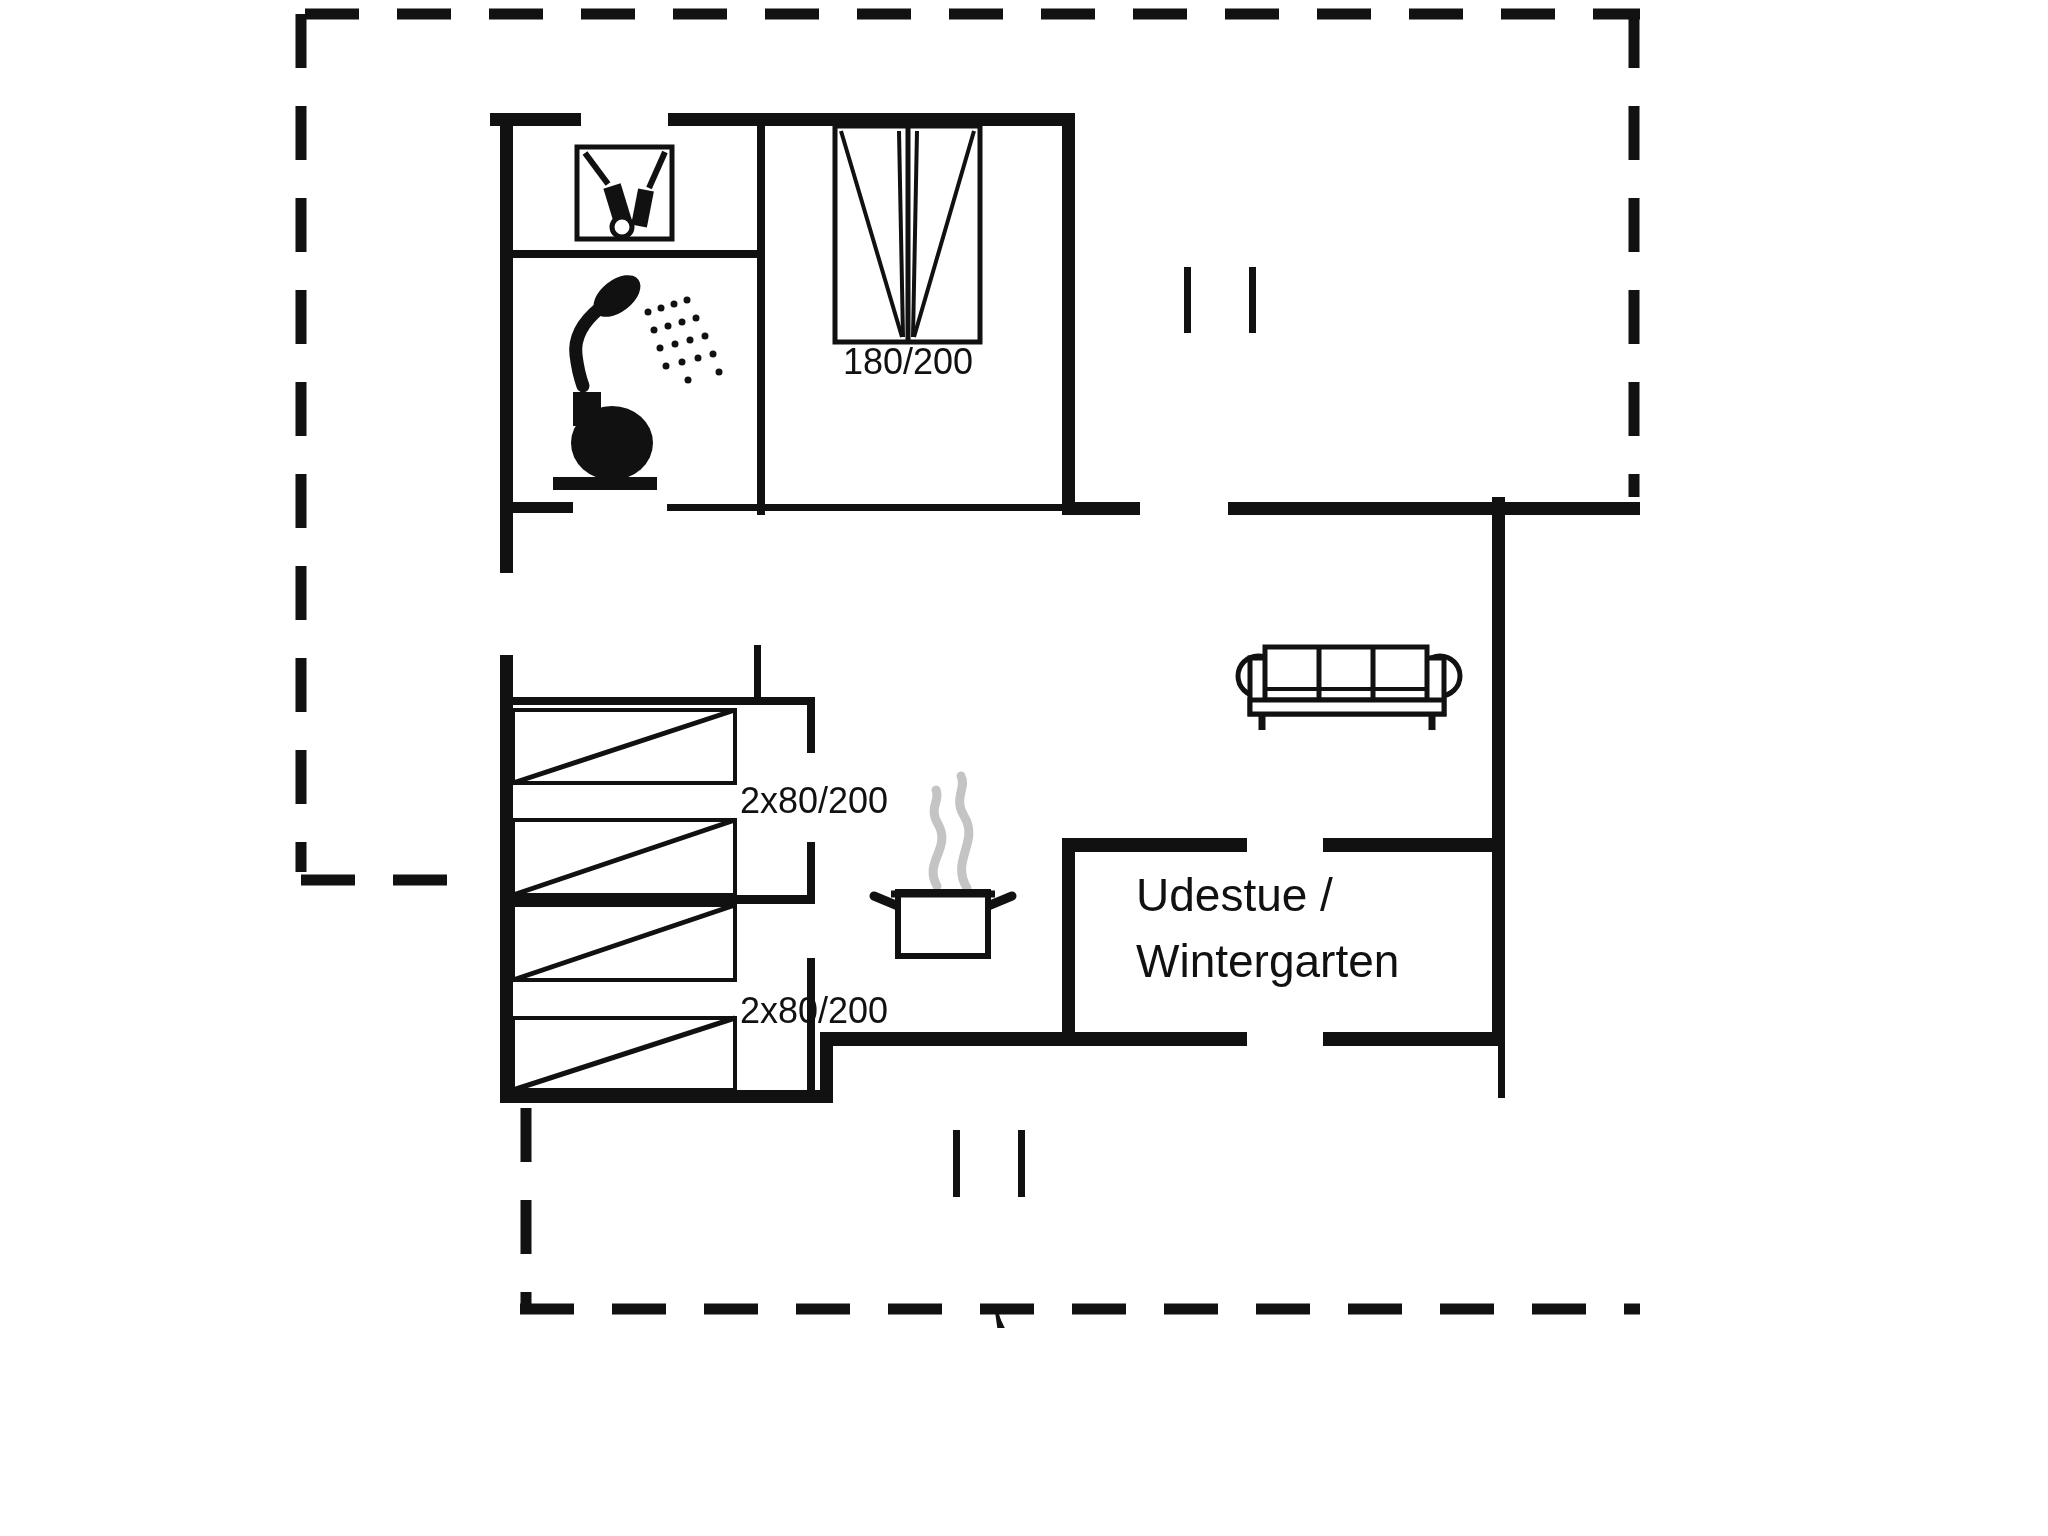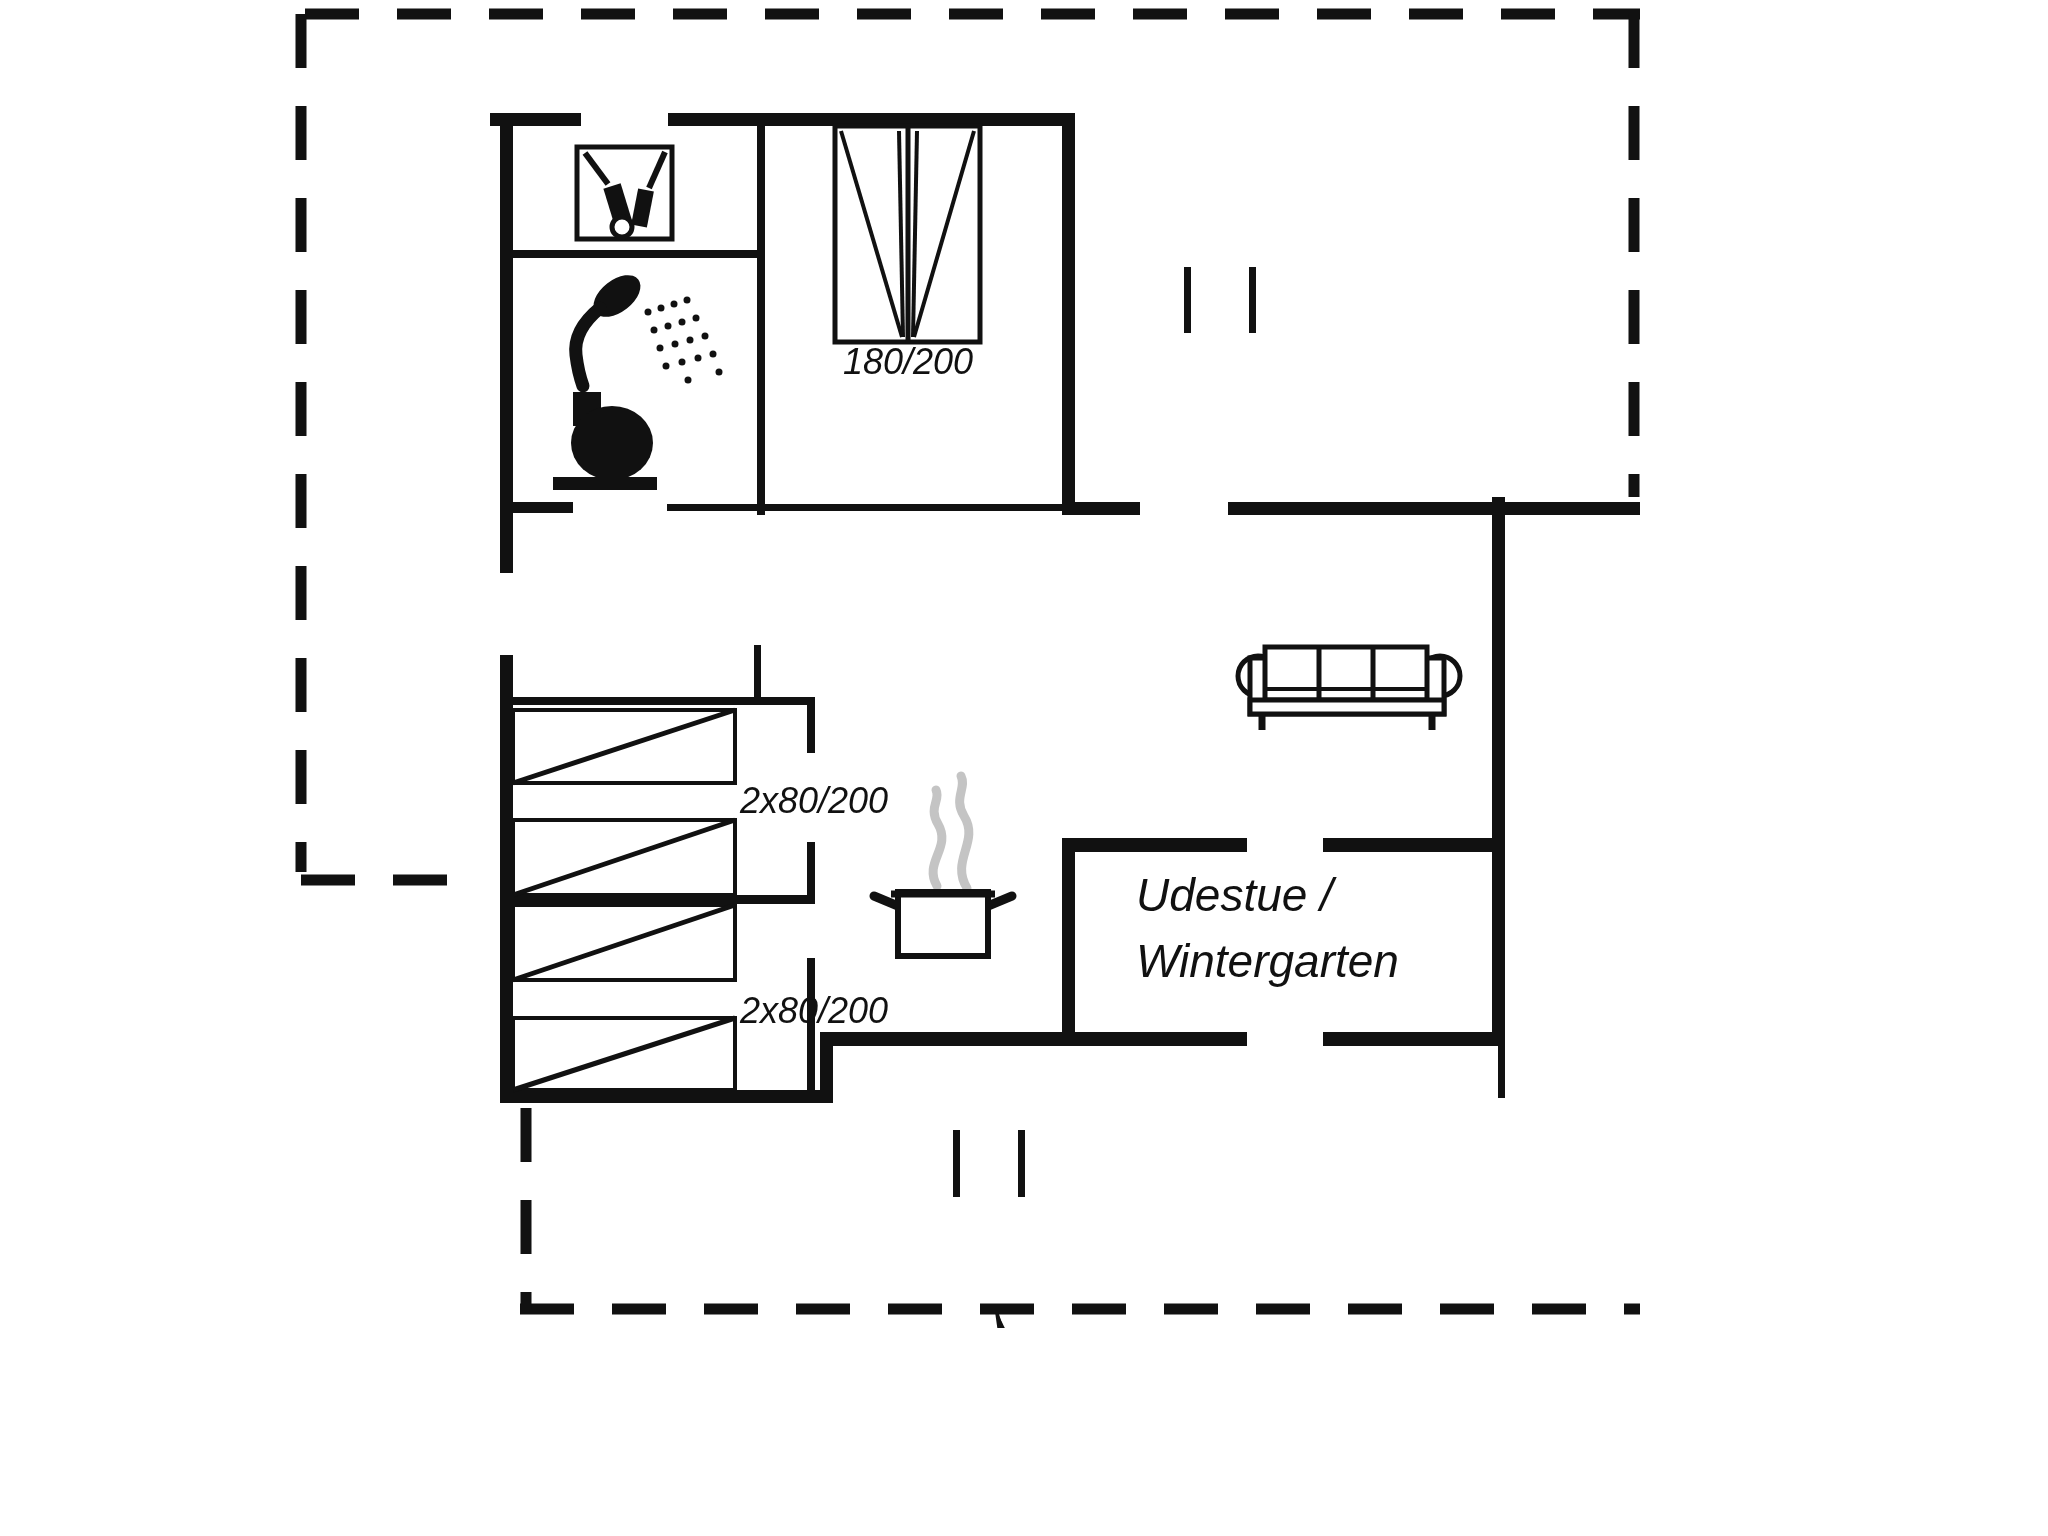--- a/index.html
+++ b/index.html
@@ -1,17 +1,17 @@
 <!DOCTYPE html>
 <html><head>
 <meta charset="utf-8">
 <style>
   html,body{margin:0;padding:0;background:#fff;}
   .page{position:relative;width:2048px;height:1328px;background:#ffffff;overflow:hidden;
-        font-family:"Liberation Sans",sans-serif;font-style:italic;}
+        font-family:"Liberation Sans",sans-serif;}
   svg{position:absolute;left:0;top:0;}
   .wall{fill:#111111;}
   .dash{stroke:#111111;stroke-width:11;fill:none;stroke-dasharray:54 38;}
   .furn{fill:#ffffff;stroke:#111111;}
   .ink{stroke:#111111;}
   .blk{fill:#111111;}
   .lbl{fill:#111111;font-family:"Liberation Sans",sans-serif;}
   .lbl-serif{fill:#111111;font-family:"Liberation Serif",serif;}
 </style>
 </head>

